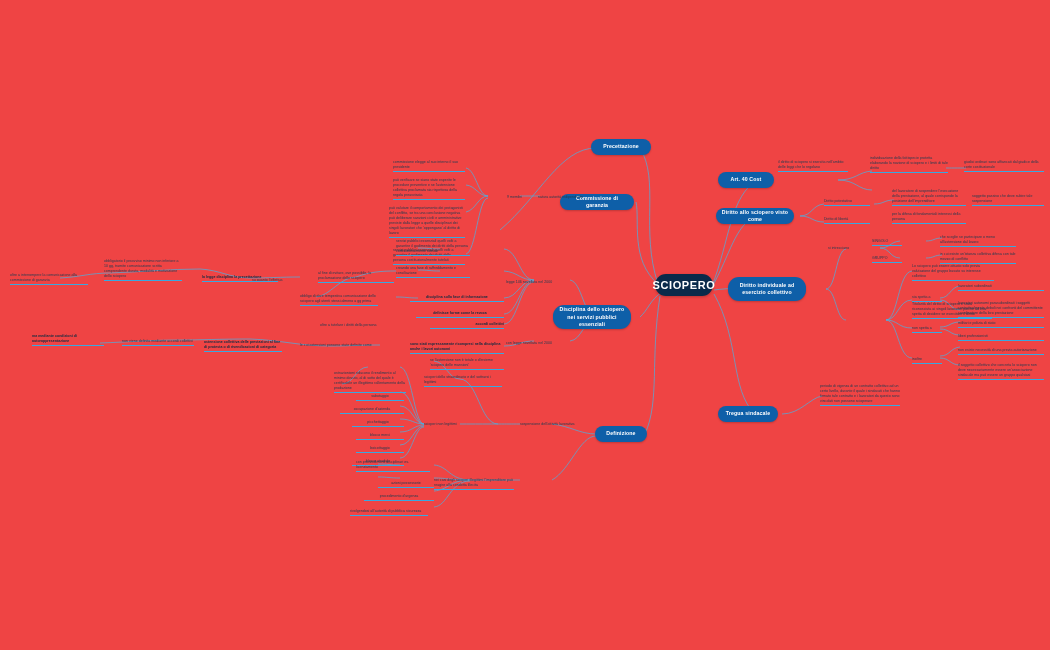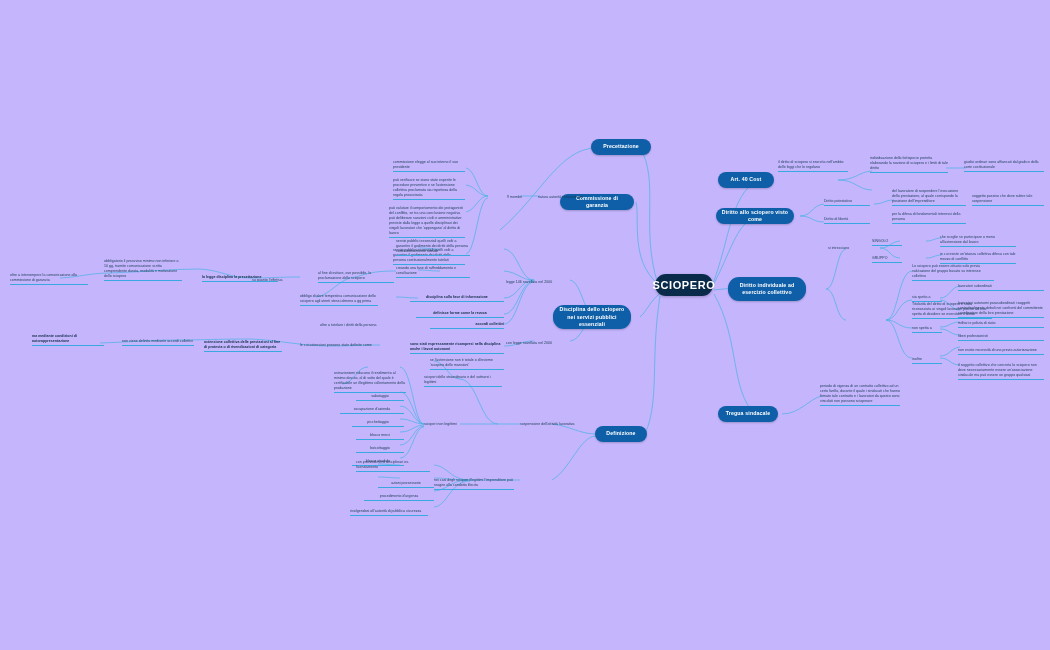--- a/index.html
+++ b/index.html
@@ -4,21 +4,21 @@
 <style>
   html, body {
     margin: 0; padding: 0;
     background: #ffffff;
     font-family: "Liberation Sans", sans-serif;
   }
   #canvas {
     position: relative;
     width: 1050px;
     height: 650px;
-    background: #c4b5fd;
+    background: #ef4444;
     overflow: hidden;
   }
   svg#links {
     position: absolute;
     left: 0; top: 0;
     width: 1050px; height: 650px;
     pointer-events: none;
   }
   .node {
     position: absolute;

